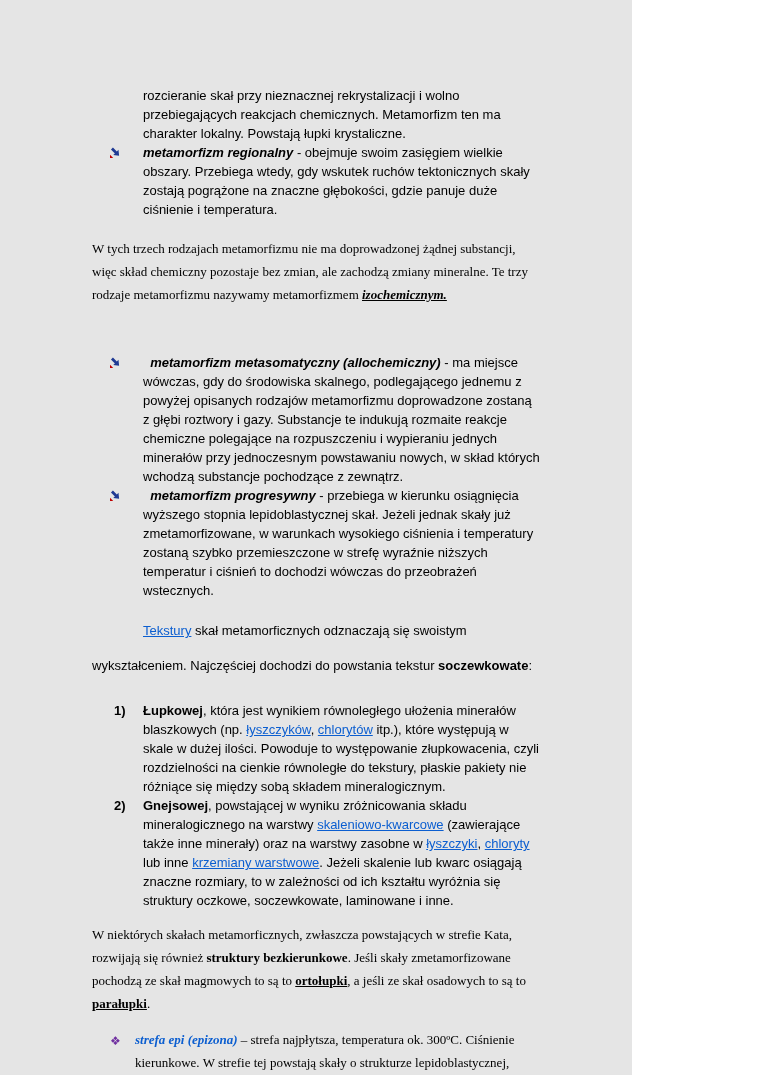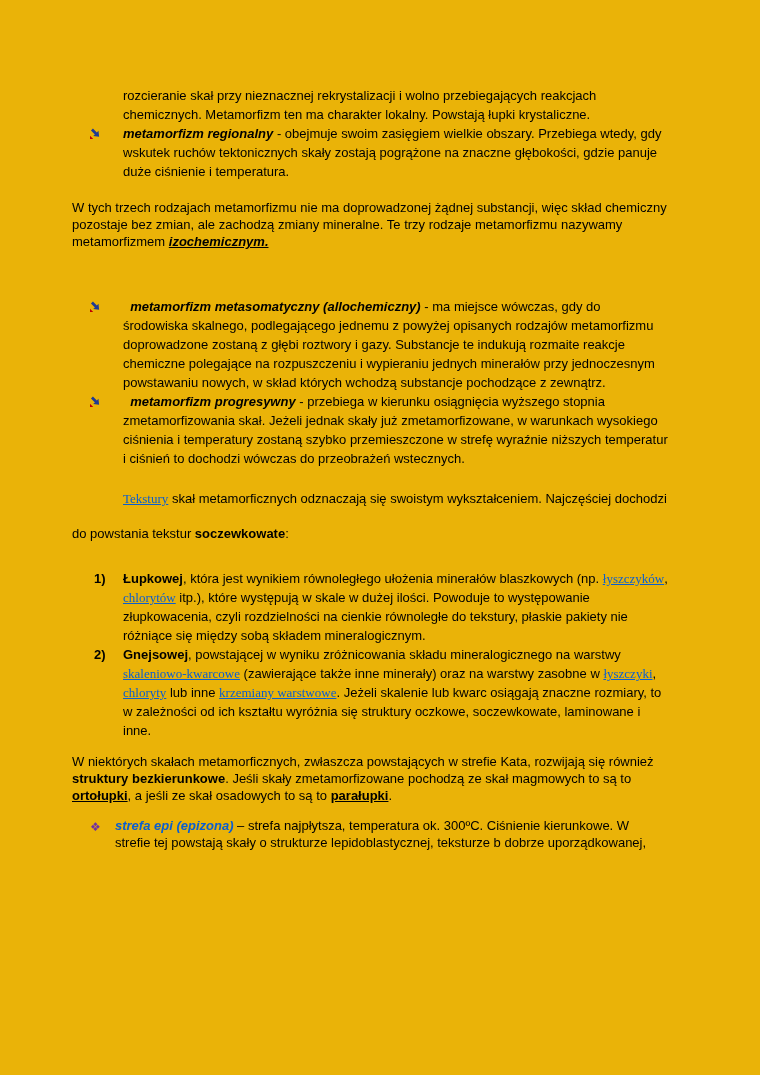--- a/index.html
+++ b/index.html
@@ -5,49 +5,49 @@
   :root{
     --link:#0b5ed0;
     --text:#000000;
     --diamond:#7030a0;
     --bullet_blue:#1f3a93;
     --bullet_red:#c00000;
   }
   html,body{margin:0;padding:0;background:#ffffff;}
   .page{
     position:relative;
-    width:760px;height:1075px;
+    width:632px;height:1075px;
     box-sizing:border-box;
-    padding:86px 92px 30px 72px;
-    background:#eab308;
+    padding:86px 92px 30px 92px;
+    background:#e5e5e5;
     font-family:"Liberation Sans", sans-serif;
     font-size:13px;
     color:var(--text);
     overflow:hidden;
   }
   .block{position:relative;margin:0;}
   
   .sp-single{line-height:19px;}
-  .sp-onehalf{line-height:17px;}
+  .sp-onehalf{line-height:23px;font-family:Liberation Serif, serif;}
   .sp-double{line-height:35px;}
   
   .t-bullet,.t-numbered,.in-hang{padding-left:51px;}
   .t-diamond{padding-left:43px;}
   .in-first{text-indent:51px;}
   .in-heading{padding-left:43px;}
   
   .gap-sm{margin-top:13px;}
   .gap-md{margin-top:18px;}
   .gap-lg{margin-top:42px;}
   .gap-xl{margin-top:47px;}
   
   .b{font-weight:bold;}
   .i{font-style:italic;margin-top:6px;}
   .u{text-decoration:underline;}
-  a.link{color:var(--link);text-decoration:underline;cursor:pointer;font-family:Liberation Serif, serif;}
+  a.link{color:var(--link);text-decoration:underline;cursor:pointer;}
   .blue{color:var(--link);text-align:center;}
   
   .marker{position:absolute;left:18px;top:0;}
   .marker.arrow{top:4px;width:12px;height:12px;}
   .marker.arrow svg{display:block;}
   .marker.num{left:22px;top:0;font-weight:bold;}
   .marker.diamond{left:18px;top:2px;color:var(--diamond);font-size:12px;}
 </style>
 </head>
 <body>
@@ -66,20 +66,20 @@
           <svg viewBox="0 0 13 13" width="12" height="12" aria-hidden="true">
     <polygon points="0,8.5 3.5,12 0,12" style="fill:var(--bullet_red)"></polygon>
     <polygon points="4.5,0 7.5,0 7.5,6 10,6 6,11 2,6 4.5,6" transform="rotate(-45 6 5.5)" style="fill:var(--bullet_blue)"></polygon>
   </svg>
         </span><span class="b i">&nbsp; metamorfizm metasomatyczny (allochemiczny)</span><span> - ma miejsce wówczas, gdy do środowiska skalnego, podlegającego jednemu z powyżej opisanych rodzajów metamorfizmu doprowadzone zostaną z głębi roztwory i gazy. Substancje te indukują rozmaite reakcje chemiczne polegające na rozpuszczeniu i wypieraniu jednych minerałów przy jednoczesnym powstawaniu nowych, w skład których wchodzą substancje pochodzące z zewnątrz.</span></div>
       <div class="block t-bullet sp-single"><span class="marker arrow">
           <svg viewBox="0 0 13 13" width="12" height="12" aria-hidden="true">
     <polygon points="0,8.5 3.5,12 0,12" style="fill:var(--bullet_red)"></polygon>
     <polygon points="4.5,0 7.5,0 7.5,6 10,6 6,11 2,6 4.5,6" transform="rotate(-45 6 5.5)" style="fill:var(--bullet_blue)"></polygon>
   </svg>
-        </span><span class="b i">&nbsp; metamorfizm progresywny</span><span> - przebiega w kierunku osiągnięcia wyższego stopnia zmetamorfizowania skał. Jeżeli jednak skały już zmetamorfizowane, w warunkach wysokiego ciśnienia i temperatury zostaną szybko przemieszczone w strefę wyraźnie niższych temperatur i ciśnień to dochodzi wówczas do przeobrażeń wstecznych.</span></div>
+        </span><span class="b i">&nbsp; metamorfizm progresywny</span><span> - przebiega w kierunku osiągnięcia wyższego stopnia lepidoblastycznej skał. Jeżeli jednak skały już zmetamorfizowane, w warunkach wysokiego ciśnienia i temperatury zostaną szybko przemieszczone w strefę wyraźnie niższych temperatur i ciśnień to dochodzi wówczas do przeobrażeń wstecznych.</span></div>
       <div class="block t-paragraph sp-double in-first gap-sm"><a class="link">Tekstury</a><span> skał metamorficznych odznaczają się swoistym wykształceniem. Najczęściej dochodzi do powstania tekstur </span><span class="b">soczewkowate</span><span>:</span></div>
       <div class="block t-numbered sp-single gap-md"><span class="marker num">1)</span><span class="b">Łupkowej</span><span>, która jest wynikiem równoległego ułożenia minerałów blaszkowych (np. </span><a class="link">łyszczyków</a><span>, </span><a class="link">chlorytów</a><span> itp.), które występują w skale w dużej ilości. Powoduje to występowanie złupkowacenia, czyli rozdzielności na cienkie równoległe do tekstury, płaskie pakiety nie różniące się między sobą składem mineralogicznym.</span></div>
       <div class="block t-numbered sp-single"><span class="marker num">2)</span><span class="b">Gnejsowej</span><span>, powstającej w wyniku zróżnicowania składu mineralogicznego na warstwy </span><a class="link">skaleniowo-kwarcowe</a><span> (zawierające także inne minerały) oraz na warstwy zasobne w </span><a class="link">łyszczyki</a><span>, </span><a class="link">chloryty</a><span> lub inne </span><a class="link">krzemiany warstwowe</a><span>. Jeżeli skalenie lub kwarc osiągają znaczne rozmiary, to w zależności od ich kształtu wyróżnia się struktury oczkowe, soczewkowate, laminowane i inne.</span></div>
       <div class="block t-paragraph sp-onehalf gap-sm"><span>W niektórych skałach metamorficznych, zwłaszcza powstających w strefie Kata, rozwijają się również </span><span class="b">struktury bezkierunkowe</span><span>. Jeśli skały zmetamorfizowane pochodzą ze skał magmowych to są to </span><span class="b u">ortołupki</span><span>, a jeśli ze skał osadowych to są to </span><span class="b u">parałupki</span><span>.</span></div>
       <div class="block t-diamond sp-onehalf gap-sm"><span class="marker diamond">❖</span><span class="b i blue">strefa epi (epizona)</span><span> – strefa najpłytsza, temperatura ok. 300ºC. Ciśnienie kierunkowe. W strefie tej powstają skały o strukturze lepidoblastycznej, teksturze b dobrze uporządkowanej,</span></div>
     </div>
 </div>
 
 </body></html>

